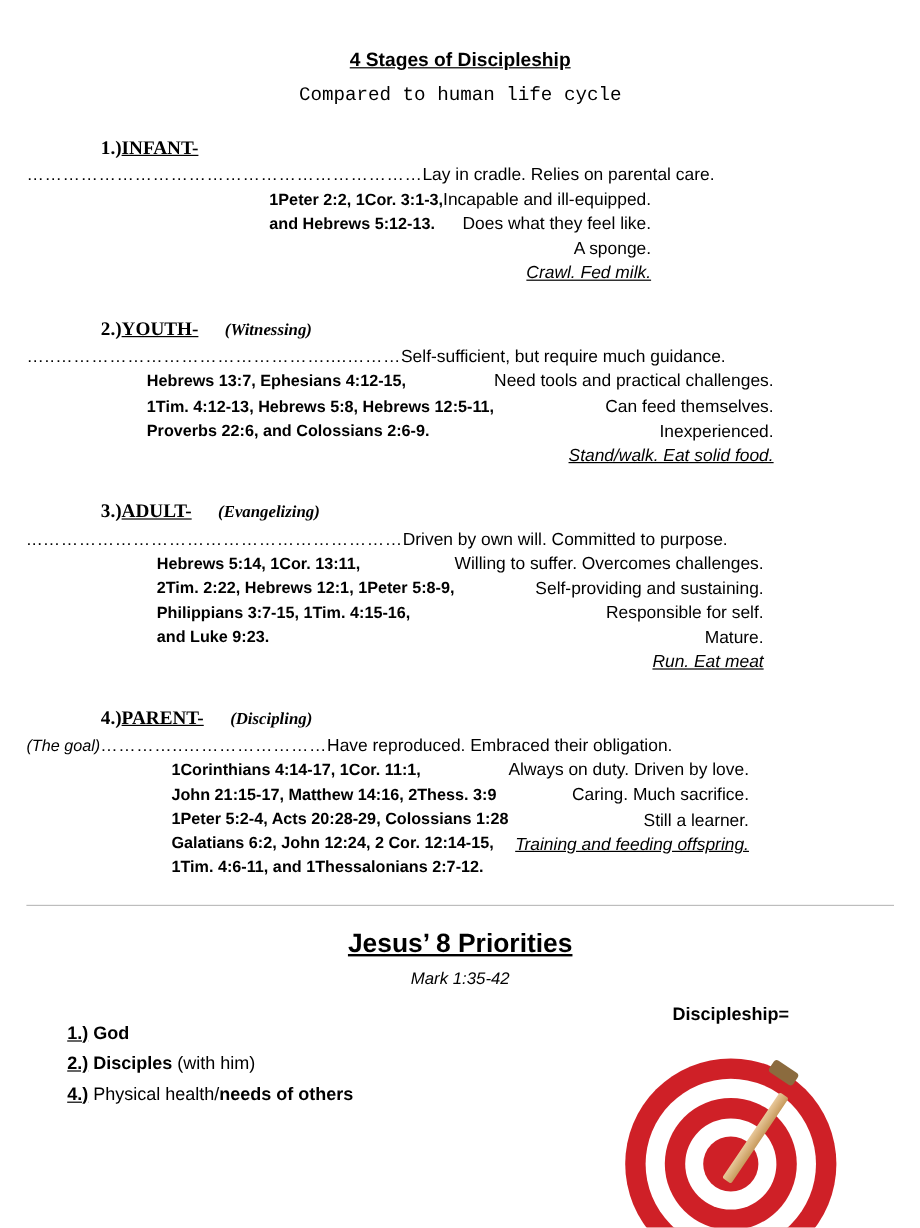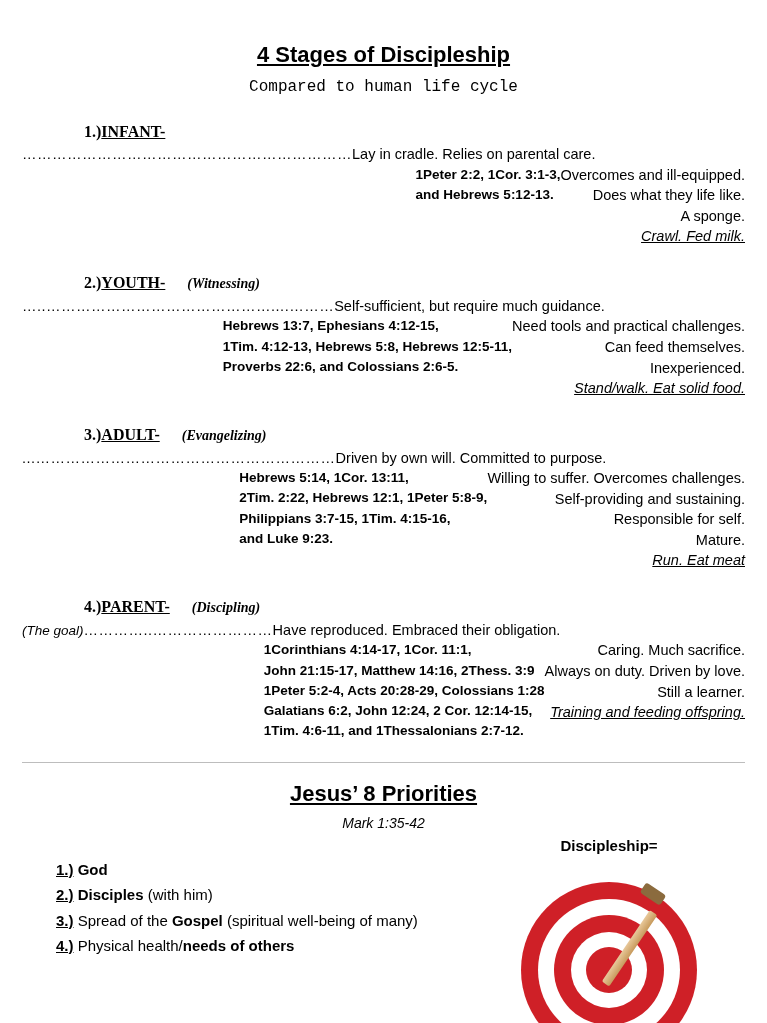--- a/index.html
+++ b/index.html
@@ -19,21 +19,21 @@
     position: relative;
     width: 767px;
     height: 1023px;
     box-sizing: border-box;
     padding: 0 22px;
   }
 
   
   .doc-title {
     text-align: center;
-    font-size: 22px;
+    font-size: 16px;
     font-weight: bold;
     text-decoration: underline;
     margin-top: 42px;
     letter-spacing: 0px;
   }
   .doc-subtitle {
     text-align: center;
     font-size: 16px;
     margin-top: 10px;
     font-weight: normal;
@@ -79,21 +79,21 @@
   .dots {
     letter-spacing: 0.5px;
   }
   .lead-note {
     font-style: italic;
     font-size: 13.5px;
   }
 
   .two-col {
     display: flex;
-    justify-content: flex-end;
+    justify-content: center;
     align-items: flex-start;
   }
   .refs {
     font-size: 13.5px;
     font-weight: bold;
     line-height: 1.5;
     white-space: nowrap;
   }
   .descs {
     font-size: 14.5px;
@@ -206,42 +206,42 @@
     <div class="stage-body">
       <div class="dots-line">
         <span class="dots">…………………………………………………………</span><span>Lay in cradle. Relies on parental care.</span>
       </div>
       <div class="two-col">
         <div class="refs">
           <div>1Peter 2:2, 1Cor. 3:1-3,</div>
           <div>and Hebrews 5:12-13.</div>
         </div>
         <div class="descs">
-          <div>Overcomes and ill-equipped.</div>
-          <div>Does what they life like.</div>
+          <div>Incapable and ill-equipped.</div>
+          <div>Does what they feel like.</div>
           <div>A sponge.</div>
           <div class="last">Crawl. Fed milk.</div>
         </div>
       </div>
     </div>
   </div>
 
   <div class="stage">
     <div class="stage-head">
       <span class="stage-num">2.)</span><span class="stage-name">YOUTH-</span><span class="stage-paren">(Witnessing)</span>
     </div>
     <div class="stage-body">
       <div class="dots-line">
         <span class="dots">…..………………………………………....………</span><span>Self-sufficient, but require much guidance.</span>
       </div>
       <div class="two-col">
         <div class="refs">
           <div>Hebrews 13:7, Ephesians 4:12-15,</div>
           <div>1Tim. 4:12-13, Hebrews 5:8, Hebrews 12:5-11,</div>
-          <div>Proverbs 22:6, and Colossians 2:6-5.</div>
+          <div>Proverbs 22:6, and Colossians 2:6-9.</div>
         </div>
         <div class="descs">
           <div>Need tools and practical challenges.</div>
           <div>Can feed themselves.</div>
           <div>Inexperienced.</div>
           <div class="last">Stand/walk. Eat solid food.</div>
         </div>
       </div>
     </div>
   </div>
@@ -282,46 +282,42 @@
       </div>
       <div class="two-col">
         <div class="refs">
           <div>1Corinthians 4:14-17, 1Cor. 11:1,</div>
           <div>John 21:15-17, Matthew 14:16, 2Thess. 3:9</div>
           <div>1Peter 5:2-4, Acts 20:28-29, Colossians 1:28</div>
           <div>Galatians 6:2, John 12:24, 2 Cor. 12:14-15,</div>
           <div>1Tim. 4:6-11, and 1Thessalonians 2:7-12.</div>
         </div>
         <div class="descs">
+          <div>Always on duty. Driven by love.</div>
           <div>Caring. Much sacrifice.</div>
-          <div>Always on duty. Driven by love.</div>
           <div>Still a learner.</div>
           <div class="last">Training and feeding offspring.</div>
         </div>
       </div>
     </div>
   </div>
 
   <hr class="divider">
 
   <div class="pri-title">Jesus’ 8 Priorities</div>
   <div class="pri-ref">Mark 1:35-42</div>
 
   <div class="pri-list">
     <div>
       <span class="pri-num">1.)</span>
       <span class="b">God</span><span></span>
     </div>
     <div>
       <span class="pri-num">2.)</span>
       <span class="b">Disciples</span><span> (with him)</span>
-    </div>
-    <div>
-      <span class="pri-num">3.)</span>
-      <span>Spread of the </span><span class="b">Gospel</span><span> (spiritual well-being of many)</span>
     </div>
     <div>
       <span class="pri-num">4.)</span>
       <span>Physical health/</span><span class="b">needs of others</span><span></span>
     </div>
   </div>
 
   <div class="target-wrap">
     <div class="target-label">Discipleship=</div>
     <div class="target">

